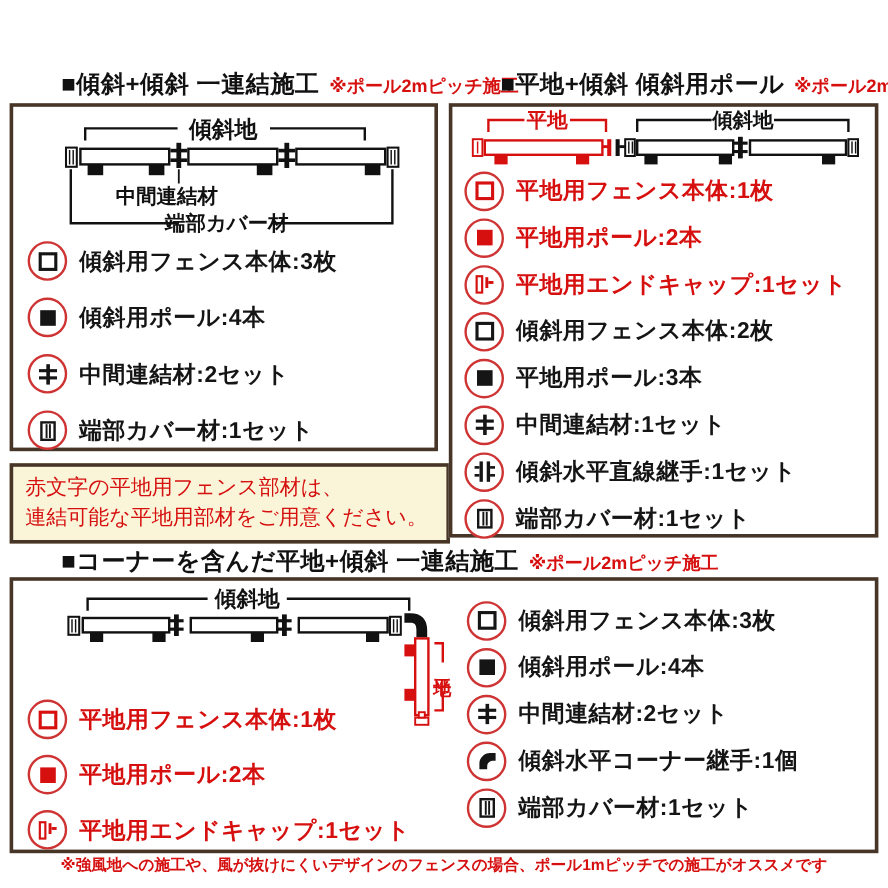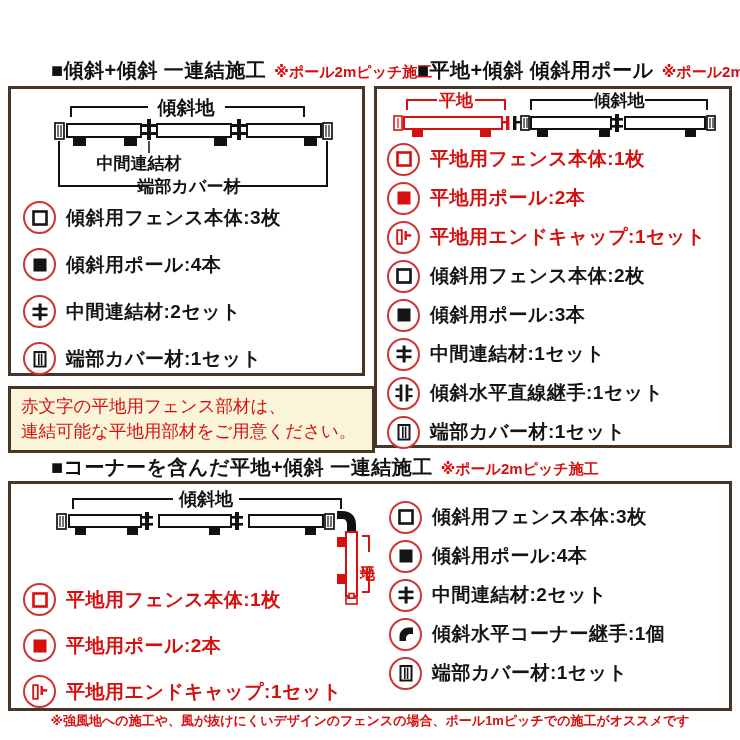--- a/index.html
+++ b/index.html
@@ -228,21 +228,21 @@
             </svg>
           </span>
         <span class="lbl">傾斜用フェンス本体:2枚</span>
       </div>
       <div class="row black">
         <span class="circ">
             <svg width="18" height="18" viewBox="0 0 18 18">
               <rect x="2.5" y="2.5" width="13" height="13" fill="currentColor"></rect>
             </svg>
           </span>
-        <span class="lbl">傾斜用ポール:3本</span>
+        <span class="lbl">平地用ポール:3本</span>
       </div>
       <div class="row black">
         <span class="circ">
             <svg width="18" height="18" viewBox="0 0 18 18">
               <rect x="7.6" y="0.5" width="3" height="17" fill="currentColor"></rect>
               <rect x="1.5" y="4.6" width="15" height="2.6" fill="currentColor"></rect>
               <rect x="1.5" y="10.6" width="15" height="2.6" fill="currentColor"></rect>
             </svg>
           </span>
         <span class="lbl">中間連結材:1セット</span>

